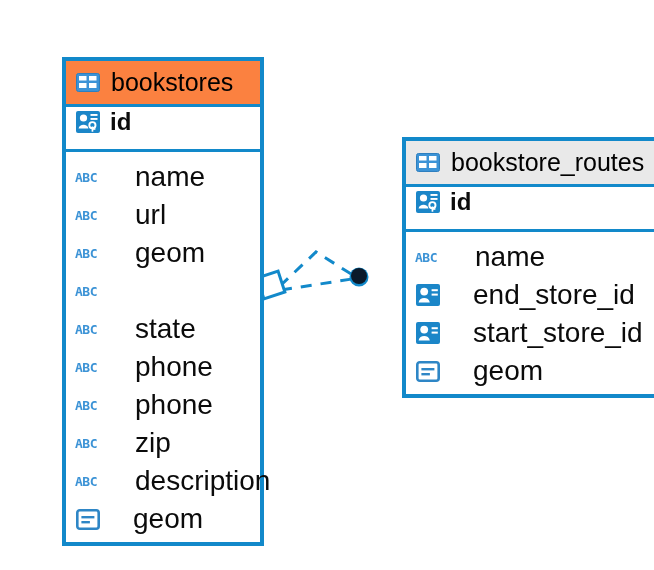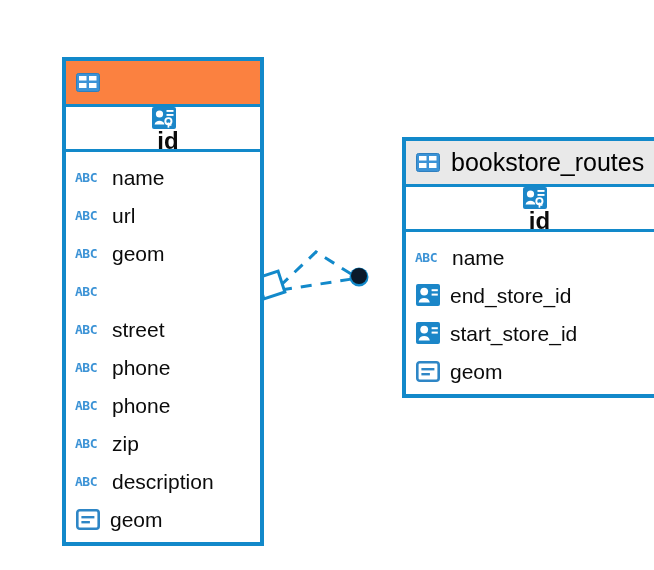--- a/index.html
+++ b/index.html
@@ -45,37 +45,37 @@
 
   
   .pk-row {
     display: flex;
     align-items: center;
     box-sizing: border-box;
     height: 45px;
     padding: 0 8px 12px 9px;
     border-bottom: 3px solid #1289CA;
     background: #ffffff;
-    flex-direction: column;
   }
 
   .field-list {
     padding: 6px 0 8px 0;
   }
   .field-row {
     display: flex;
     align-items: center;
     box-sizing: border-box;
     height: 38px;
     padding: 0 8px 0 9px;
     background: #ffffff;
+    gap: 23px;
   }
 
   .field-label {
-    font-size: 21px;
+    font-size: 28px;
     color: #0b0b0b;
     white-space: nowrap;
     margin-left: 9px;
     line-height: 1;
   }
   .field-label.bold { font-weight: bold; font-size: 24px; }
 
   
   .icon {
     flex: 0 0 auto;
@@ -140,20 +140,21 @@
     <div class="entity-header accent-orange">
       <span class="icon">
         <svg width="24" height="19" viewBox="0 0 24 19">
           <rect x="0.5" y="0.5" width="23" height="18" rx="2" fill="#3C93D6" stroke="#2E7FBF" stroke-width="1"></rect>
           <rect x="3" y="3" width="7.5" height="4.5" fill="#ffffff"></rect>
           <rect x="13" y="3" width="7.5" height="4.5" fill="#ffffff"></rect>
           <rect x="3" y="10" width="7.5" height="5" fill="#ffffff"></rect>
           <rect x="13" y="10" width="7.5" height="5" fill="#ffffff"></rect>
         </svg>
       </span>
+      <span class="entity-title">bookstores</span>
     </div>
 
     <div class="pk-row">
       <span class="icon">
         <svg width="24" height="22" viewBox="0 0 24 22">
           <rect x="0" y="0" width="24" height="22" rx="2" fill="#1B86C8"></rect>
           <circle cx="7.5" cy="7" r="3.6" fill="#ffffff"></circle>
           <path d="M2.6 17.5 C3.2 12.6 11.8 12.6 12.4 17.5 Z" fill="#ffffff"></path>
           <rect x="14.5" y="3" width="7" height="1.9" fill="#ffffff"></rect>
           <rect x="14.5" y="7" width="7" height="1.9" fill="#ffffff"></rect>
@@ -191,21 +192,21 @@
       <div class="field-row">
         <span class="icon-abc">
           <span class="abc-text">ABC</span>
         </span>
       </div>
 
       <div class="field-row">
         <span class="icon-abc">
           <span class="abc-text">ABC</span>
         </span>
-        <span class="field-label">street</span>
+        <span class="field-label">state</span>
       </div>
 
       <div class="field-row">
         <span class="icon-abc">
           <span class="abc-text">ABC</span>
         </span>
         <span class="field-label">phone</span>
       </div>
 
       <div class="field-row">

